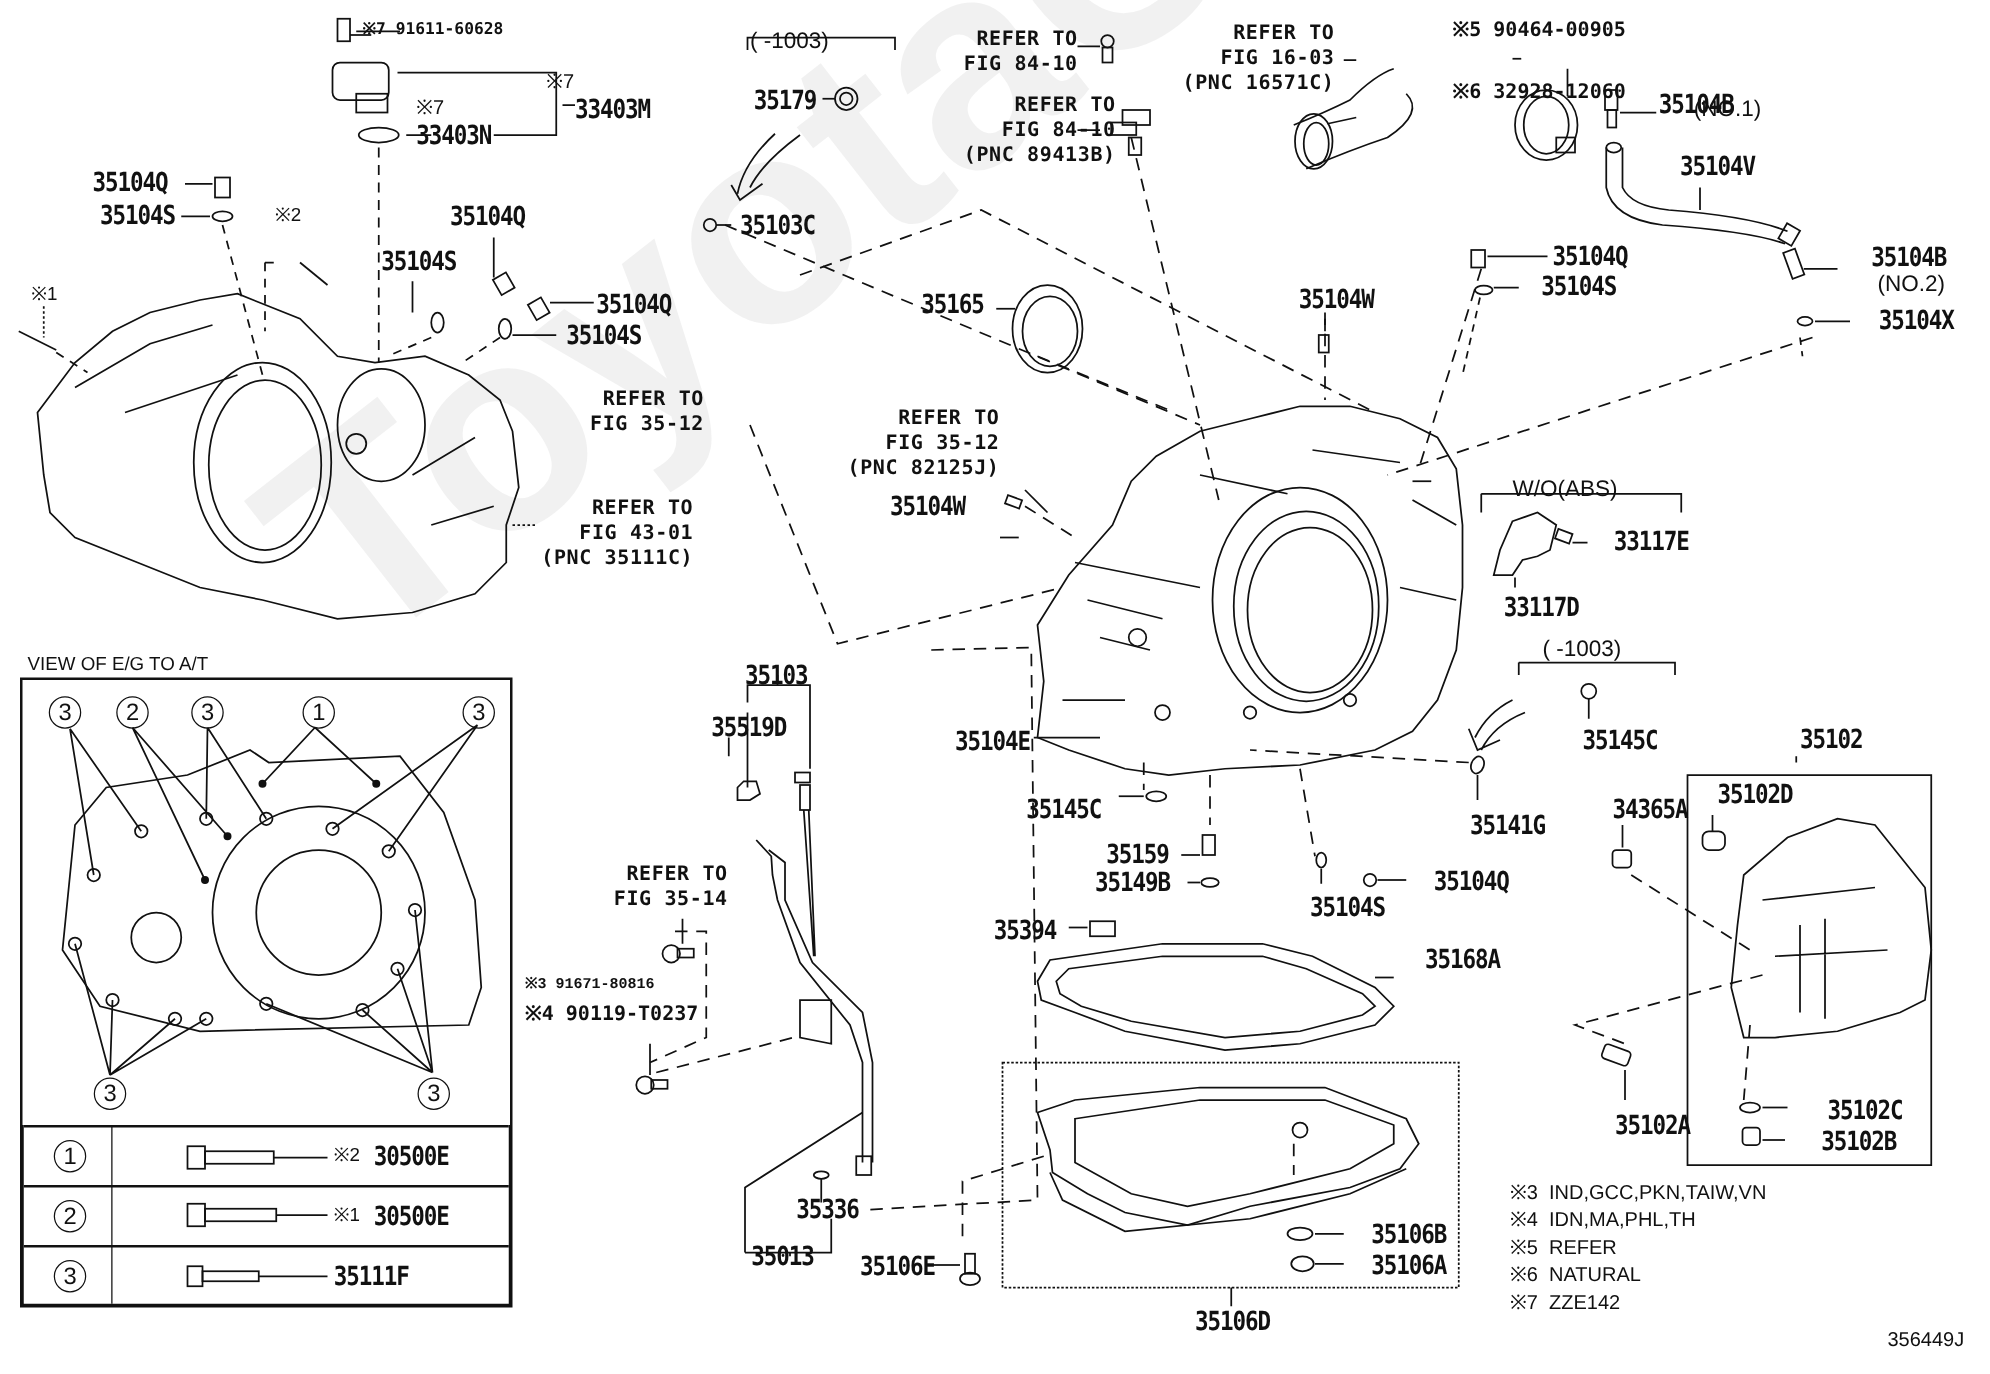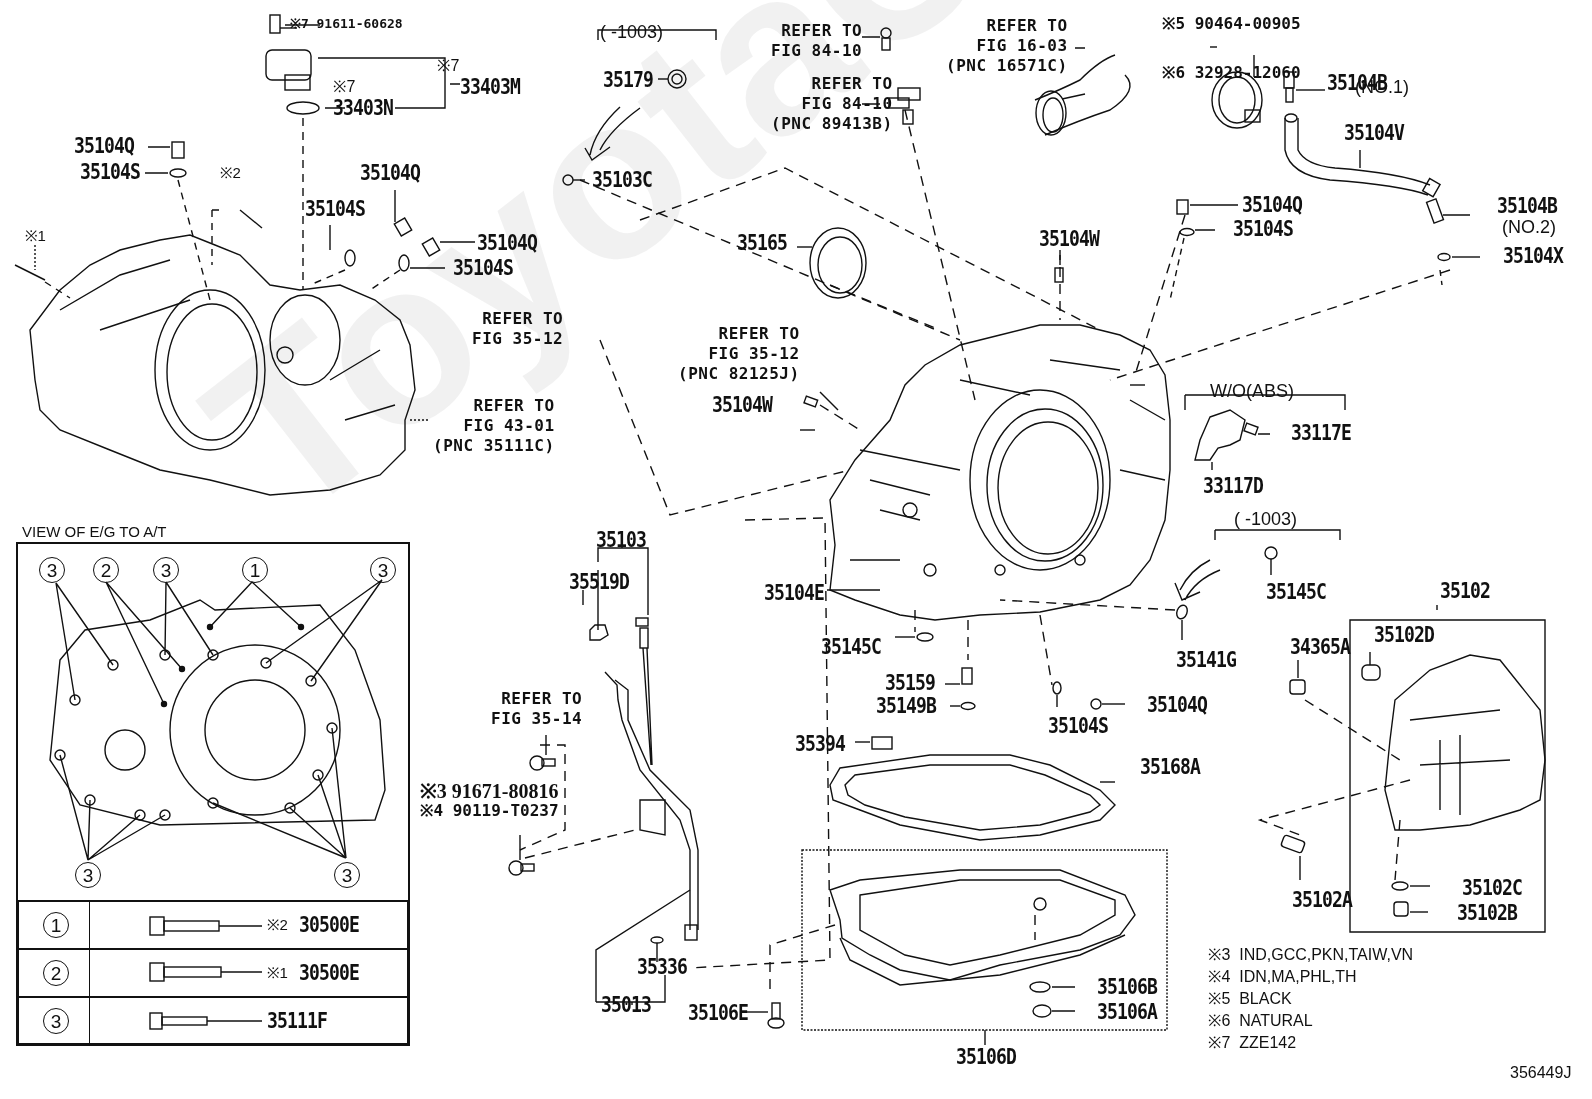--- a/index.html
+++ b/index.html
@@ -384,21 +384,21 @@
   <div class="lbl" style="left:821px;top:637px;">35145C</div>
   <div class="lbl" style="left:885px;top:673px;">35159</div>
   <div class="lbl" style="left:876px;top:696px;">35149B</div>
   <div class="lbl" style="left:1048px;top:716px;">35104S</div>
   <div class="lbl" style="left:1147px;top:695px;">35104Q</div>
   <div class="lbl" style="left:795px;top:734px;">35394</div>
   <div class="lbl" style="left:1140px;top:757px;">35168A</div>
 
   <div class="ref" style="left:491px;top:689px;">REFER TO
 FIG 35-14</div>
-  <div class="note" style="left:420px;top:781px;font-size:20px;font-family:Liberation Serif, serif;font-weight:bold;">※3 91671-80816</div>
+  <div class="note" style="left:420px;top:781px;font-size:12px;font-family:Liberation Mono, monospace;font-weight:bold;">※3 91671-80816</div>
   <div class="note" style="left:420px;top:803px;font-size:16px;font-family:'DejaVu Sans Mono',monospace;font-weight:bold;">※4 90119-T0237</div>
 
   <div class="lbl" style="left:637px;top:957px;">35336</div>
   <div class="lbl" style="left:601px;top:995px;">35013</div>
   <div class="lbl" style="left:688px;top:1003px;">35106E</div>
   <div class="lbl" style="left:1097px;top:977px;">35106B</div>
   <div class="lbl" style="left:1097px;top:1002px;">35106A</div>
   <div class="lbl" style="left:956px;top:1047px;">35106D</div>
 
   <div class="note" style="left:22px;top:524px;font-size:15px;">VIEW OF E/G TO A/T</div>
@@ -424,18 +424,18 @@
     </div>
     <div class="inset-row" style="top:96px;">
       <div class="circ" style="left:24px;top:10px;">3</div>
       <div class="lbl" style="left:248px;top:13px;">35111F</div>
     </div>
   </div>
 
   <div>
     <div class="legend-line" style="left:1208px;top:944px;"><span>※3</span>&nbsp;&nbsp;<span>IND,GCC,PKN,TAIW,VN</span></div>
     <div class="legend-line" style="left:1208px;top:966px;"><span>※4</span>&nbsp;&nbsp;<span>IDN,MA,PHL,TH</span></div>
-    <div class="legend-line" style="left:1208px;top:988px;"><span>※5</span>&nbsp;&nbsp;<span>BLACK</span></div>
+    <div class="legend-line" style="left:1208px;top:988px;"><span>※5</span>&nbsp;&nbsp;<span>REFER</span></div>
     <div class="legend-line" style="left:1208px;top:1010px;"><span>※6</span>&nbsp;&nbsp;<span>NATURAL</span></div>
     <div class="legend-line" style="left:1208px;top:1032px;"><span>※7</span>&nbsp;&nbsp;<span>ZZE142</span></div>
   </div>
   <div class="note" style="left:1510px;top:1065px;font-size:16px;">356449J</div>
 </div>
 
 </body></html>

